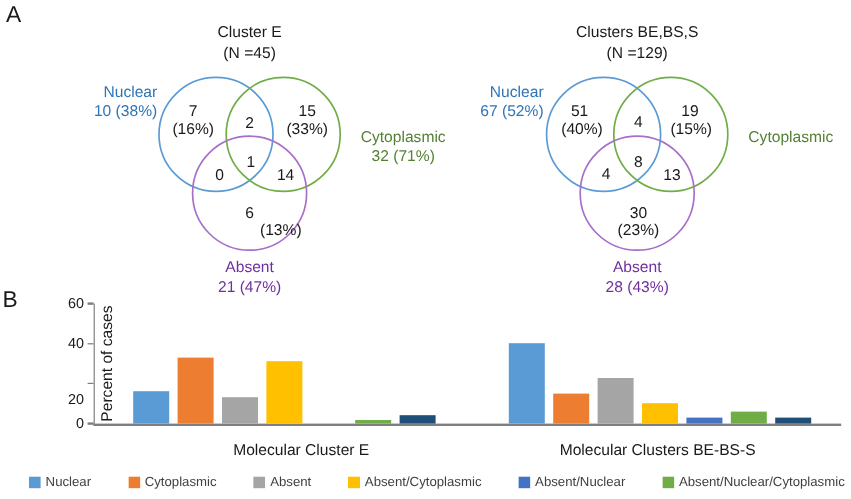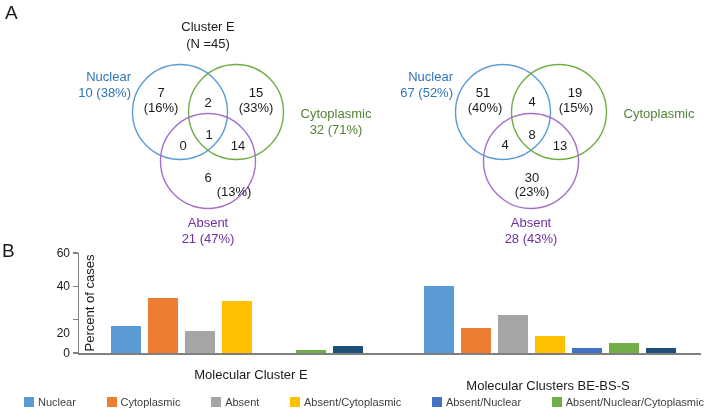--- a/index.html
+++ b/index.html
@@ -69,20 +69,24 @@
     <div>Cytoplasmic</div>
     <div>32 (71%)</div>
   </div>
   <div class="setlabel c-absent" style="left:88px;width:120px;top:203px;text-align:center;">
     <div>Absent</div>
     <div>21 (47%)</div>
   </div>
 </div>
 
 <div class="venn" style="left:383px;">
+  <div class="venn-title">
+    <div>Clusters BE,BS,S</div>
+    <div>(N =129)</div>
+  </div>
   <svg width="320" height="236" viewBox="0 0 320 236">
     <circle cx="120" cy="100" r="47.5" fill="none" stroke-width="1.4" stroke="#5B9BD5"></circle>
     <circle cx="176" cy="100" r="47.5" fill="none" stroke-width="1.4" stroke="#70AD47"></circle>
     <circle cx="148" cy="149" r="47.5" fill="none" stroke-width="1.4" stroke="#A76FC9"></circle>
   </svg>
   <div class="vlabel" style="left:100px;top:81px;">51</div>
   <div class="vlabel" style="left:102px;top:96px;">(40%)</div>
   <div class="vlabel" style="left:149px;top:90px;">4</div>
   <div class="vlabel" style="left:192px;top:81px;">19</div>
   <div class="vlabel" style="left:193px;top:96px;">(15%)</div>
@@ -133,21 +137,21 @@
     <div class="bar" style="height: 66.6667%; background: rgb(91, 155, 213);"></div>
     <div class="bar" style="height: 25%; background: rgb(237, 125, 49);"></div>
     <div class="bar" style="height: 38.3333%; background: rgb(165, 165, 165);"></div>
     <div class="bar" style="height: 16.6667%; background: rgb(255, 192, 0);"></div>
     <div class="bar" style="height: 5%; background: rgb(68, 114, 196);"></div>
     <div class="bar" style="height: 10%; background: rgb(112, 173, 71);"></div>
     <div class="bar" style="height: 5%; background: rgb(31, 78, 121);"></div>
   </div>
 
   <div class="cat-label" style="left:172px;">Molecular Cluster E</div>
-  <div class="cat-label" style="left:469px;margin-top:11px;">Molecular Clusters BE-BS-S</div>
+  <div class="cat-label" style="left:469px;">Molecular Clusters BE-BS-S</div>
 </div>
 
 <div class="legend">
   <div class="legend-item">
     <svg width="10" height="10">
         <rect width="10" height="10" fill="#5B9BD5"></rect>
       </svg>
     <span>Nuclear</span>
   </div>
   <div class="legend-item">

